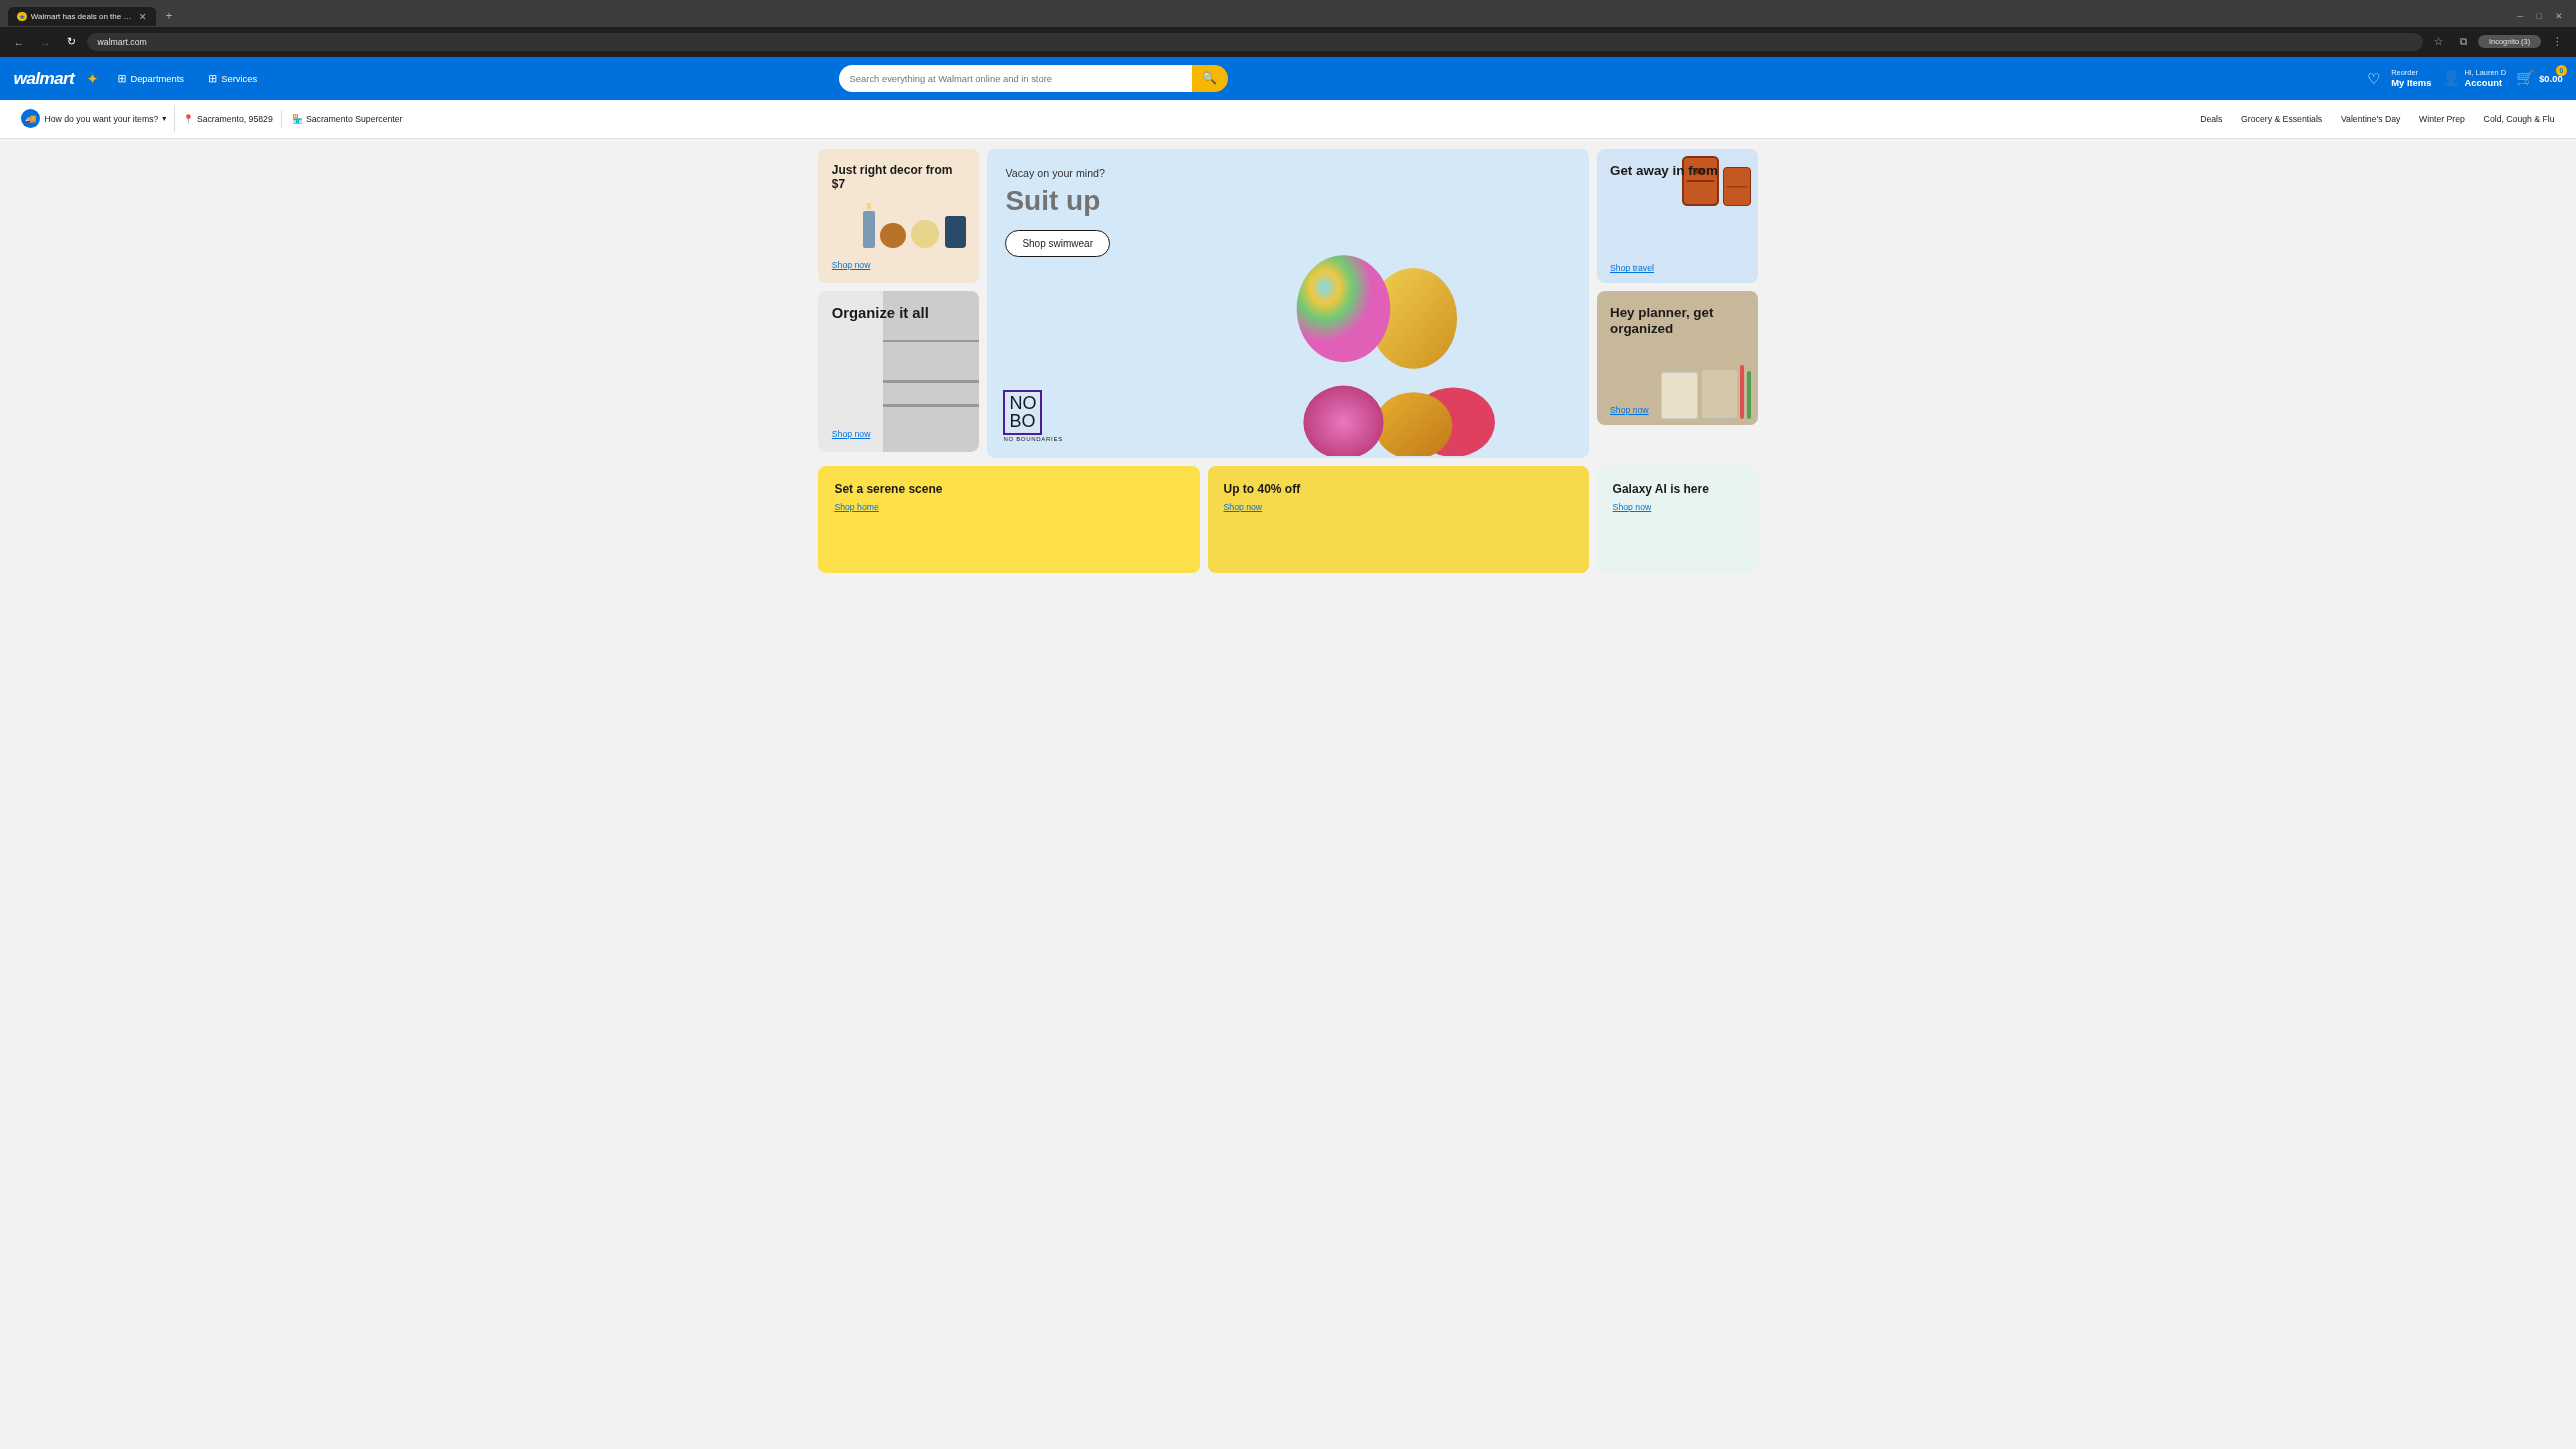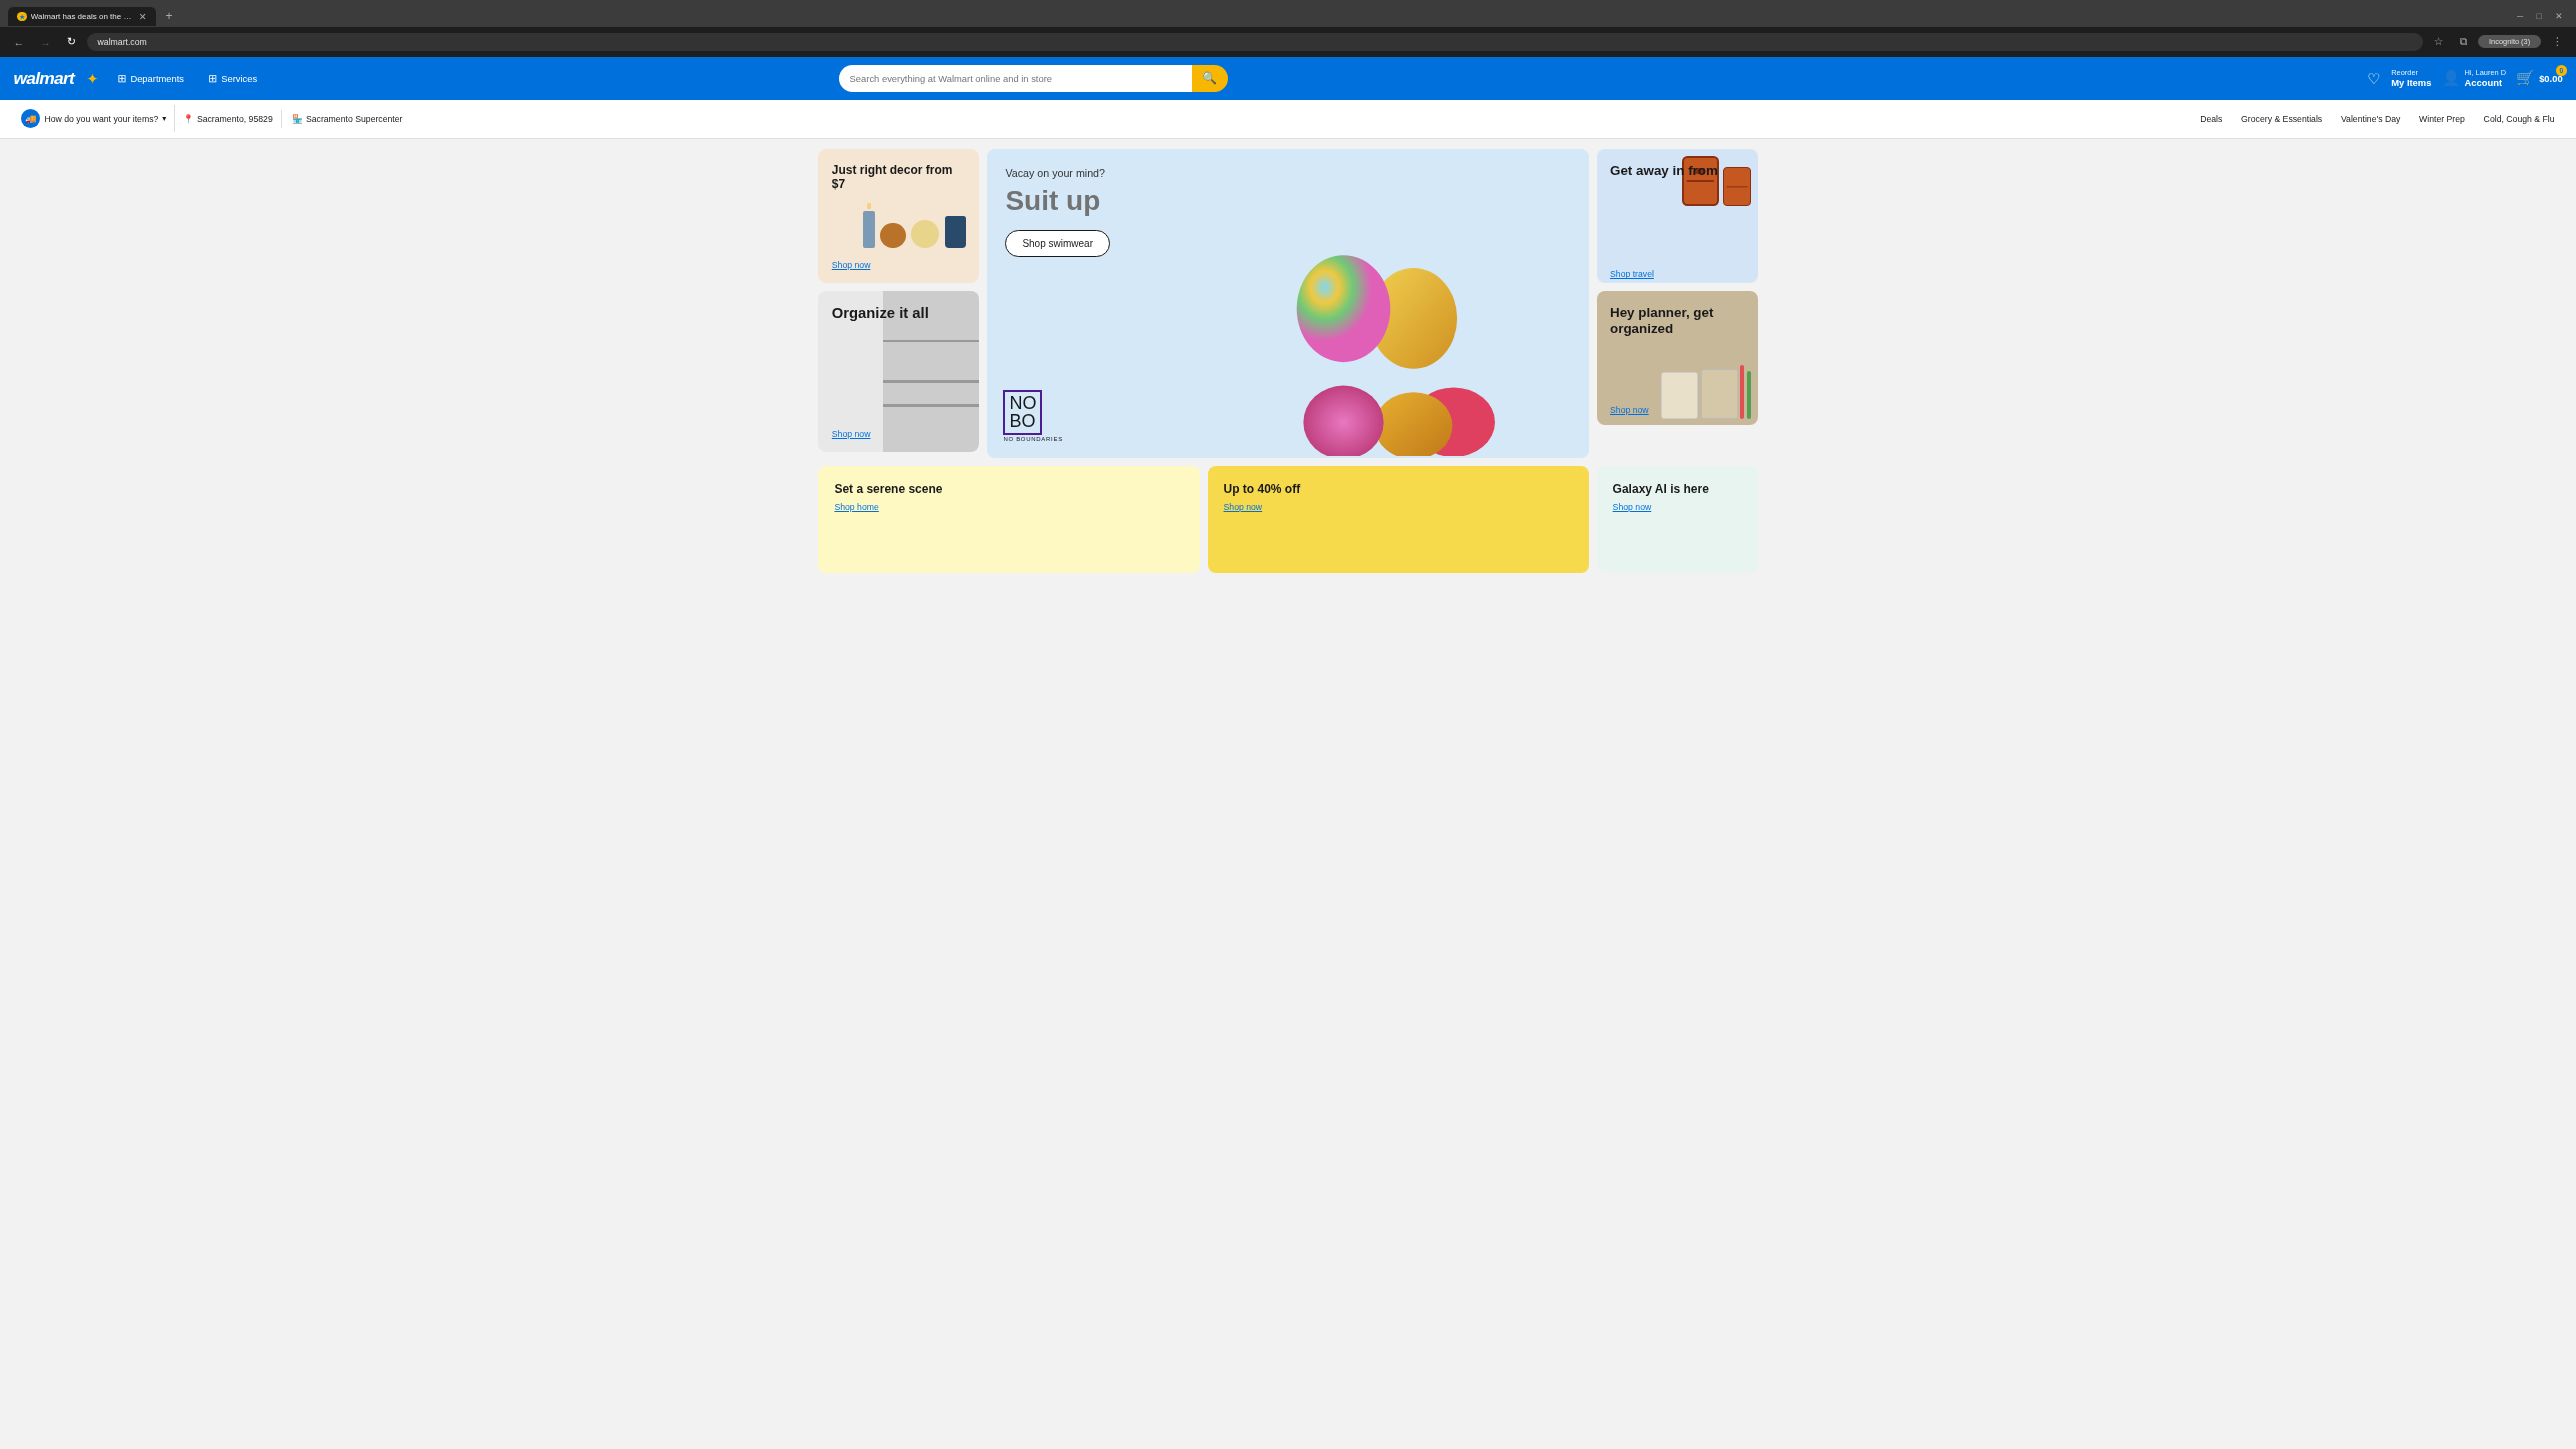--- a/index.html
+++ b/index.html
@@ -71,21 +71,21 @@
     .hero-title { font-size: 28px; font-weight: 700; color: #737373; margin-bottom: 13.4px; }
     .hero-btn { background: white; border: 1px solid #1a1a1a; color: #1a1a1a; padding: 6.7px 16px; border-radius: 13.4px; font-size: 10px; cursor: pointer; width: fit-content; font-weight: 500; }
 
     
     .right-col { display: flex; flex-direction: column; gap: 8px; }
     .promo-card-travel { background: #d4e4f7; padding: 13.4px; height: 134px; display: flex; flex-direction: column; justify-content: space-between; border-radius: 8px; overflow: hidden; position: relative; cursor: pointer; }
     .promo-card-planner { background: #c8b89a; padding: 13.4px; height: 134px; display: flex; flex-direction: column; justify-content: space-between; border-radius: 8px; overflow: hidden; position: relative; cursor: pointer; }
 
     
     .bottom-row { display: grid; grid-template-columns: 1fr 1fr 161px; gap: 8px; margin-top: 8px; }
-    .promo-card-home { background: #fef9c3; padding: 16px; border-radius: 8px; cursor: pointer; position: relative; height: 107px; overflow: hidden; }
+    .promo-card-home { background: #fde047; padding: 16px; border-radius: 8px; cursor: pointer; position: relative; height: 107px; overflow: hidden; }
     .promo-card-discount { background: #f7d94c; padding: 16px; border-radius: 8px; cursor: pointer; position: relative; height: 107px; overflow: hidden; }
     .promo-card-galaxy { background: #e8f4f0; padding: 16px; border-radius: 8px; cursor: pointer; position: relative; height: 107px; overflow: hidden; }
 
     .chevron-down { font-size: 8px; }
     .pin-icon { color: #0071dc; }
     .store-icon { color: #0071dc; }
   </style>
 </head>
 <body>
 
@@ -295,21 +295,21 @@
 
         <div style="position:absolute;right:6.7px;top:6.7px;display:flex;gap:4px;align-items:flex-end;">
           <div style="width:37px;height:50px;background:#c45820;border-radius:5.4px;border:2px solid #8a3010;position:relative;">
             <div style="position:absolute;top:50%;left:50%;transform:translate(-50%,-50%);width:80%;height:2px;background:#8a3010;"></div>
             <div style="position:absolute;top:20%;left:50%;transform:translateX(-50%);width:30%;height:6.7px;background:#8a3010;border-radius:1.3px;"></div>
           </div>
           <div style="width:28px;height:39px;background:#c45820;border-radius:4px;border:1.3px solid #8a3010;margin-top:11.4px;position:relative;">
             <div style="position:absolute;top:50%;left:50%;transform:translate(-50%,-50%);width:80%;height:1.3px;background:#8a3010;"></div>
           </div>
         </div>
-        <span class="promo-link" style="position:absolute;bottom:4px;left:13.4px;margin-top:44px;">Shop travel</span>
+        <span class="promo-link" style="position:absolute;bottom:10px;left:13.4px;margin-top:44px;">Shop travel</span>
       </div>
 
       <div class="promo-card-planner">
         <div>
           <div class="promo-title" style="font-size:13.4px;">Hey planner, get organized</div>
         </div>
 
         <div style="position:absolute;right:6.7px;bottom:6.7px;display:flex;gap:2.7px;align-items:flex-end;">
           <div style="width:37px;height:47px;background:#e8e0c8;border-radius:2.7px;border:0.7px solid #ccc;"></div>
           <div style="width:37px;height:50px;background:#d4c8a8;border-radius:2.7px;border:0.7px solid #bbb;"></div>

